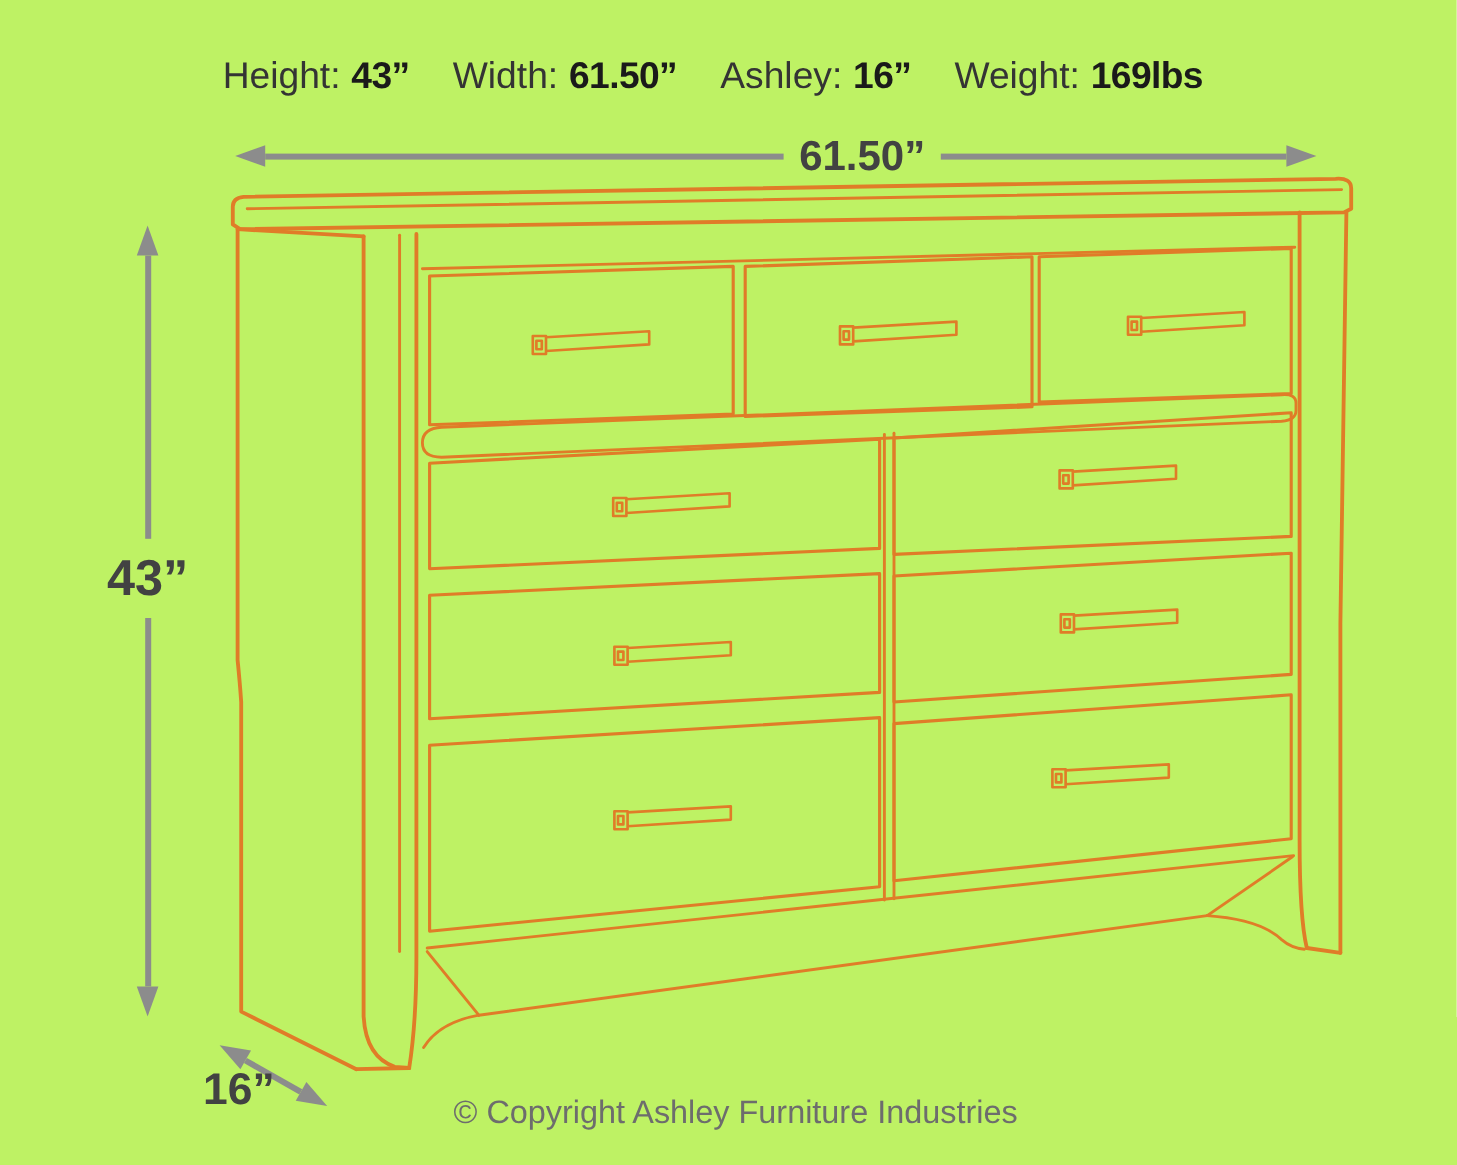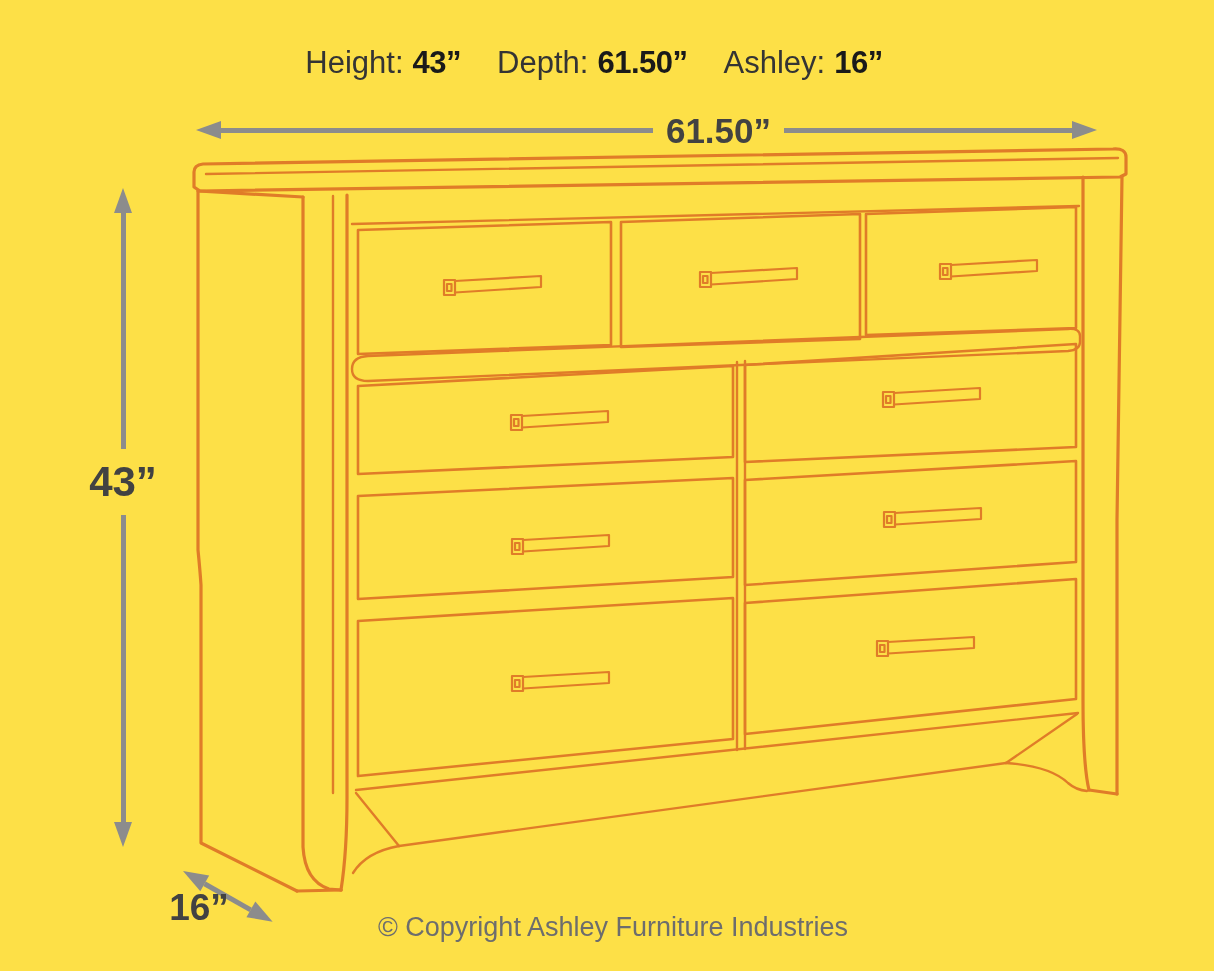--- a/index.html
+++ b/index.html
@@ -5,21 +5,21 @@
   :root{
     --outline:#E07C28;
     --arrow:#8C8C8C;
     --dimension_text:#424242;
     --header_text:#343434;
     --header_value_text:#1A1A1A;
     --copyright_text:#6D6D6D;
   }
   html,body{margin:0;padding:0;background:#fff;}
   .stage{
-    position:relative;width:1214px;height:971px;background:#fde047;overflow:hidden;
+    position:relative;width:1214px;height:971px;background:#bef264;overflow:hidden;
     font-family:"Liberation Sans", sans-serif;
   }
   
   .spec-header{
     position:absolute;top:47px;left:0;width:100%;
     display:flex;justify-content:center;align-items:baseline;gap:36px;
     transform:translateX(-13px);
     font-size:31px;line-height:1;color:var(--header_text);
   }
   .spec-pair{display:flex;align-items:baseline;gap:9px;}
@@ -72,26 +72,30 @@
 <body>
 
 <div class="stage">
 
   <div class="spec-header">
     <div class="spec-pair">
       <span class="spec-label">Height:</span>
       <span class="spec-value">43”</span>
     </div>
     <div class="spec-pair">
-      <span class="spec-label">Depth:</span>
+      <span class="spec-label">Width:</span>
       <span class="spec-value">61.50”</span>
     </div>
     <div class="spec-pair">
       <span class="spec-label">Ashley:</span>
       <span class="spec-value">16”</span>
+    </div>
+    <div class="spec-pair">
+      <span class="spec-label">Weight:</span>
+      <span class="spec-value">169lbs</span>
     </div>
   </div>
 
   <div class="width-arrow">
     <div class="head-left"></div>
     <div class="arrow-line-h grow-a"></div>
     <span class="dim-label">61.50”</span>
     <div class="arrow-line-h grow-b"></div>
     <div class="head-right"></div>
   </div>

